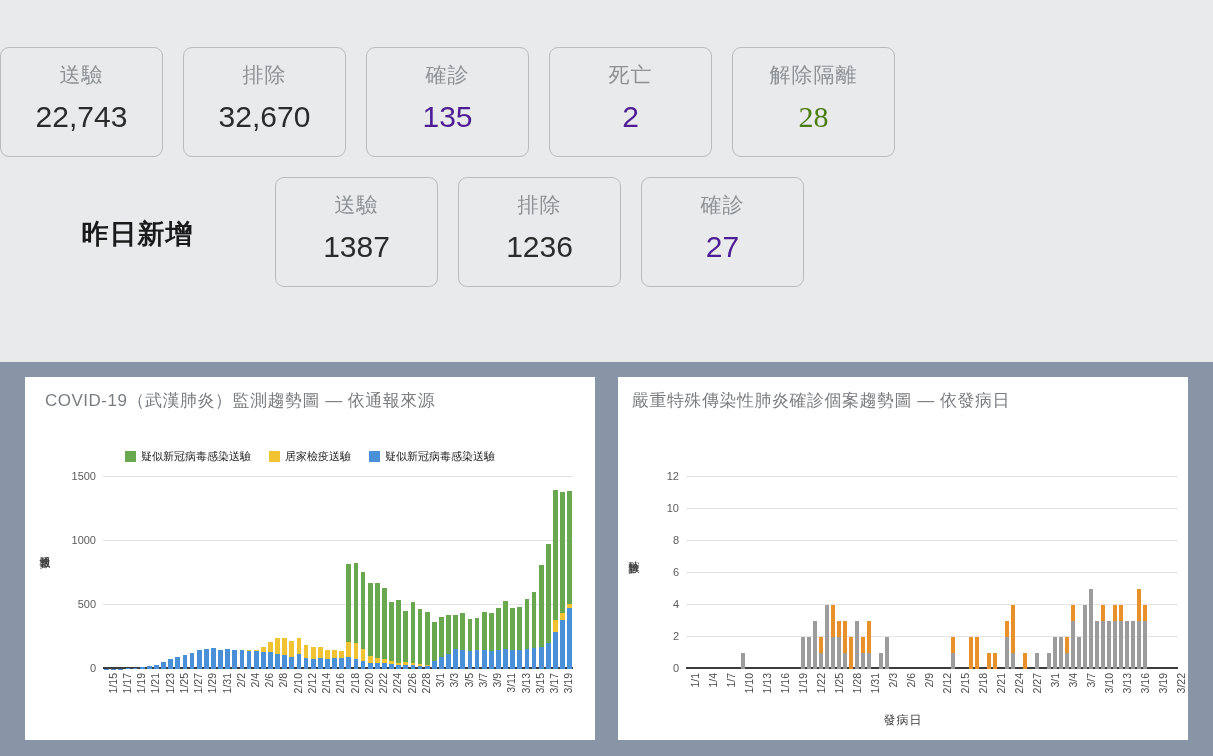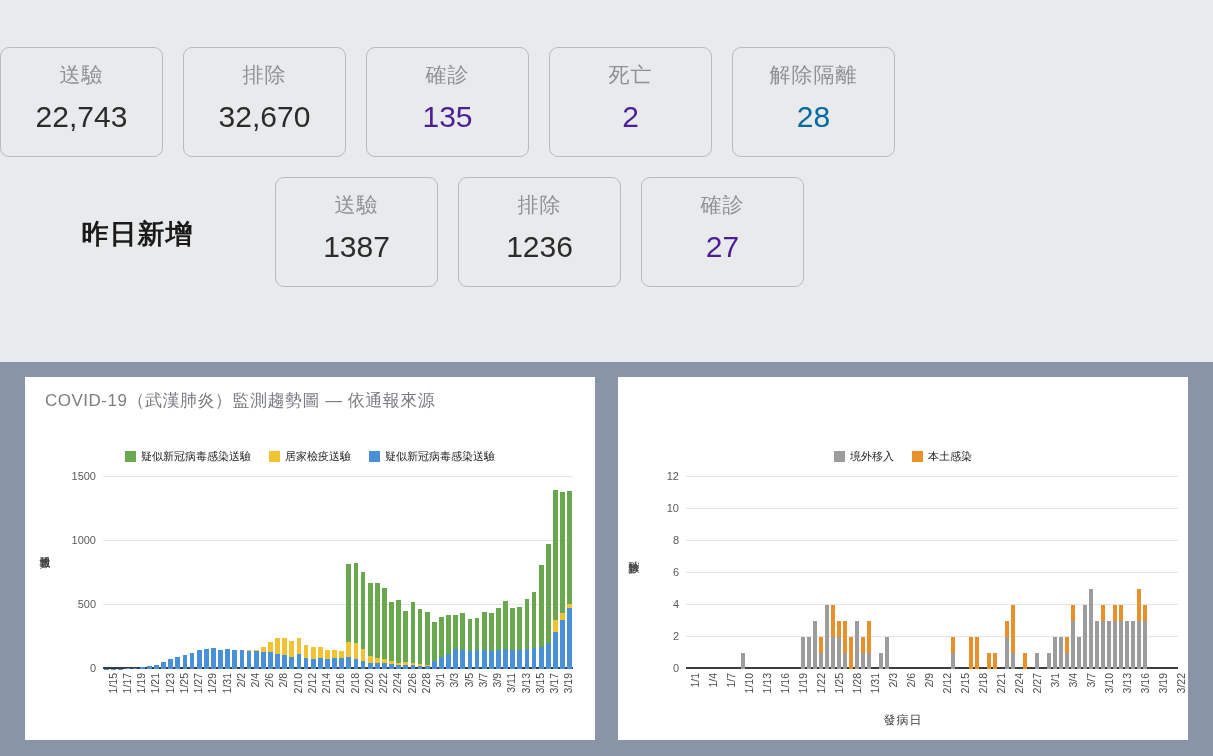--- a/index.html
+++ b/index.html
@@ -64,21 +64,21 @@
     line-height: 1;
     letter-spacing: 1px;
   }
   .stat-card .card-value {
     font-size: 30px;
     color: #2b2b2b;
     margin-top: 17px;
     line-height: 1;
   }
   .stat-card .card-value.red   { color: #4c1d95; }
-  .stat-card .card-value.green { color: #0369a1; }
+  .stat-card .card-value.green { color: #4d7c0f; font-family: Liberation Serif, serif; }
 
   
   #charts-band {
     position: absolute;
     left: 0; top: 362px;
     width: 1213px;
     height: 394px;
     background: #8795a6;
   }
   .chart-card {
@@ -729,30 +729,21 @@
           <span class="xlabel" style="left: 85.6061%;">3/11</span>
           <span class="xlabel" style="left: 88.6364%;">3/13</span>
           <span class="xlabel" style="left: 91.6667%;">3/15</span>
           <span class="xlabel" style="left: 94.697%;">3/17</span>
           <span class="xlabel" style="left: 97.7273%;">3/19</span>
         </div>
       </div>
   </div>
 
   <div class="chart-card" id="chart-card-right">
-    <div class="chart-legend" id="legend-right">
-        <div class="legend-item">
-          <span class="legend-swatch" style="background: rgb(156, 156, 156);"></span>
-          <span>境外移入</span>
-        </div>
-        <div class="legend-item">
-          <span class="legend-swatch" style="background: rgb(232, 145, 42);"></span>
-          <span>本土感染</span>
-        </div>
-      </div>
+    <div class="chart-title">嚴重特殊傳染性肺炎確診個案趨勢圖 — 依發病日</div>
     <div class="axis-title-y">確診數</div>
     <div class="plot-area" id="plot-right">
         <div class="gridline" style="bottom: 0%;">
           <span class="ytick">0</span>
         </div>
         <div class="gridline" style="bottom: 16.6667%;">
           <span class="ytick">2</span>
         </div>
         <div class="gridline" style="bottom: 33.3333%;">
           <span class="ytick">4</span>

